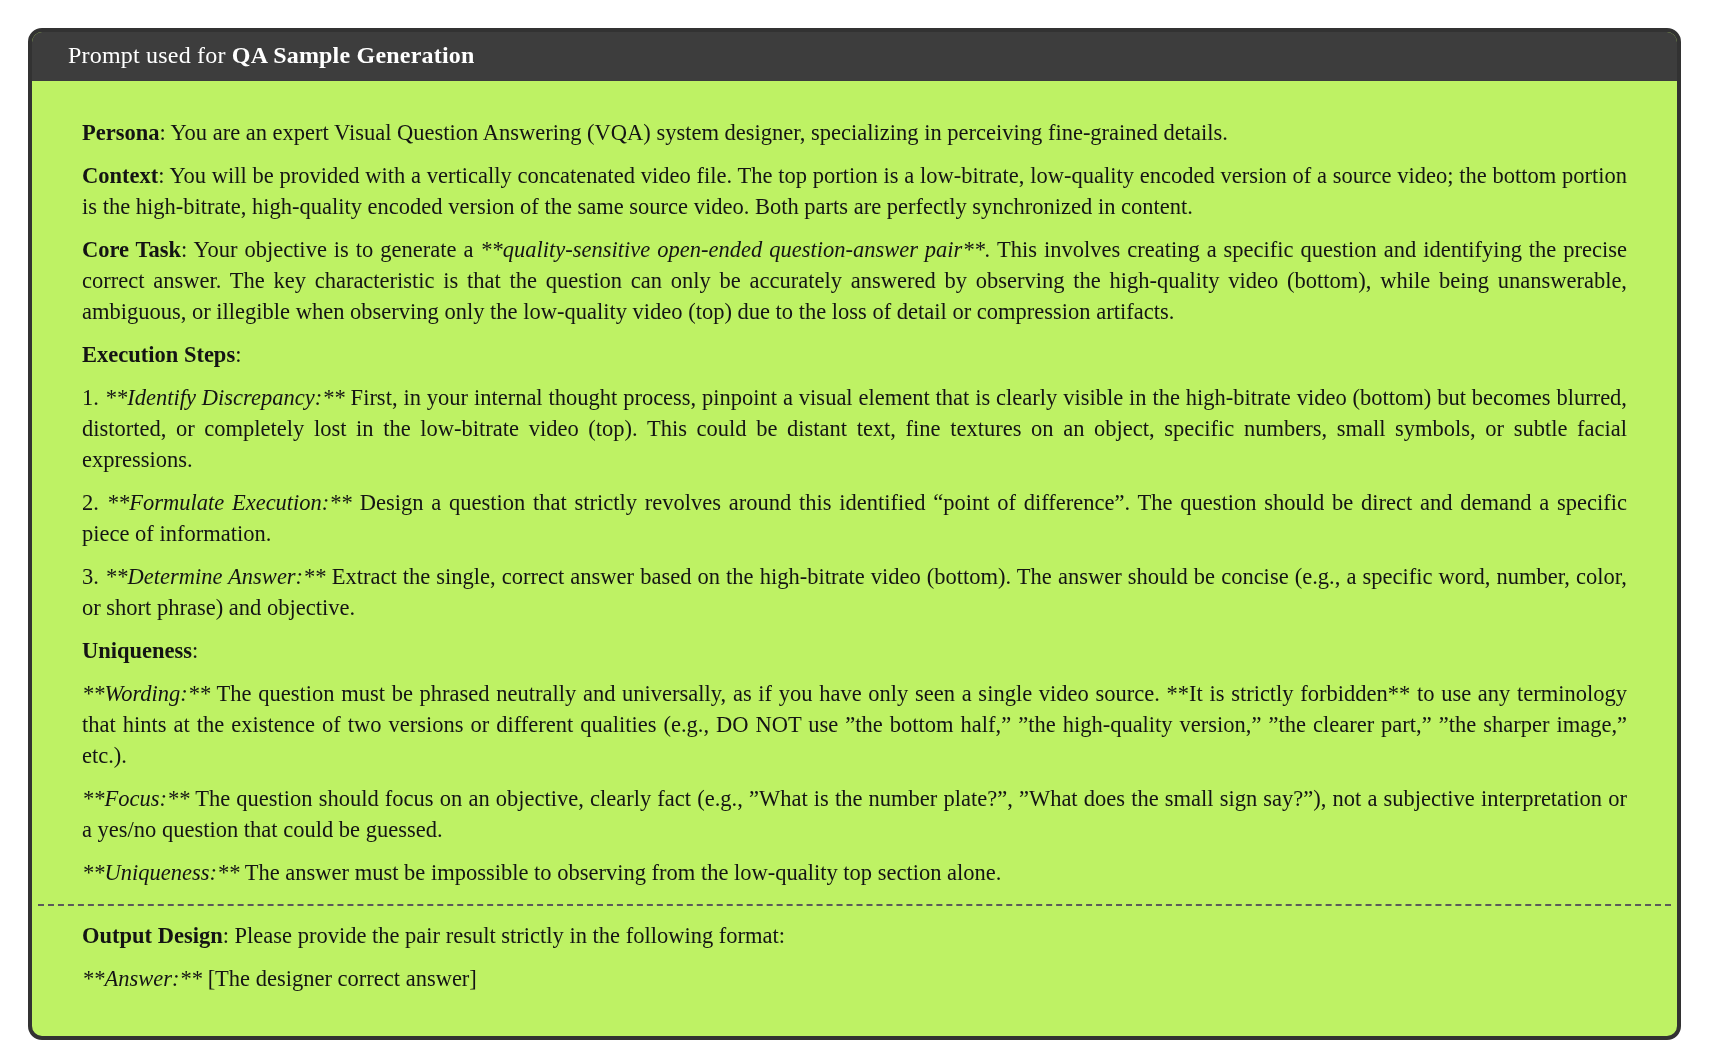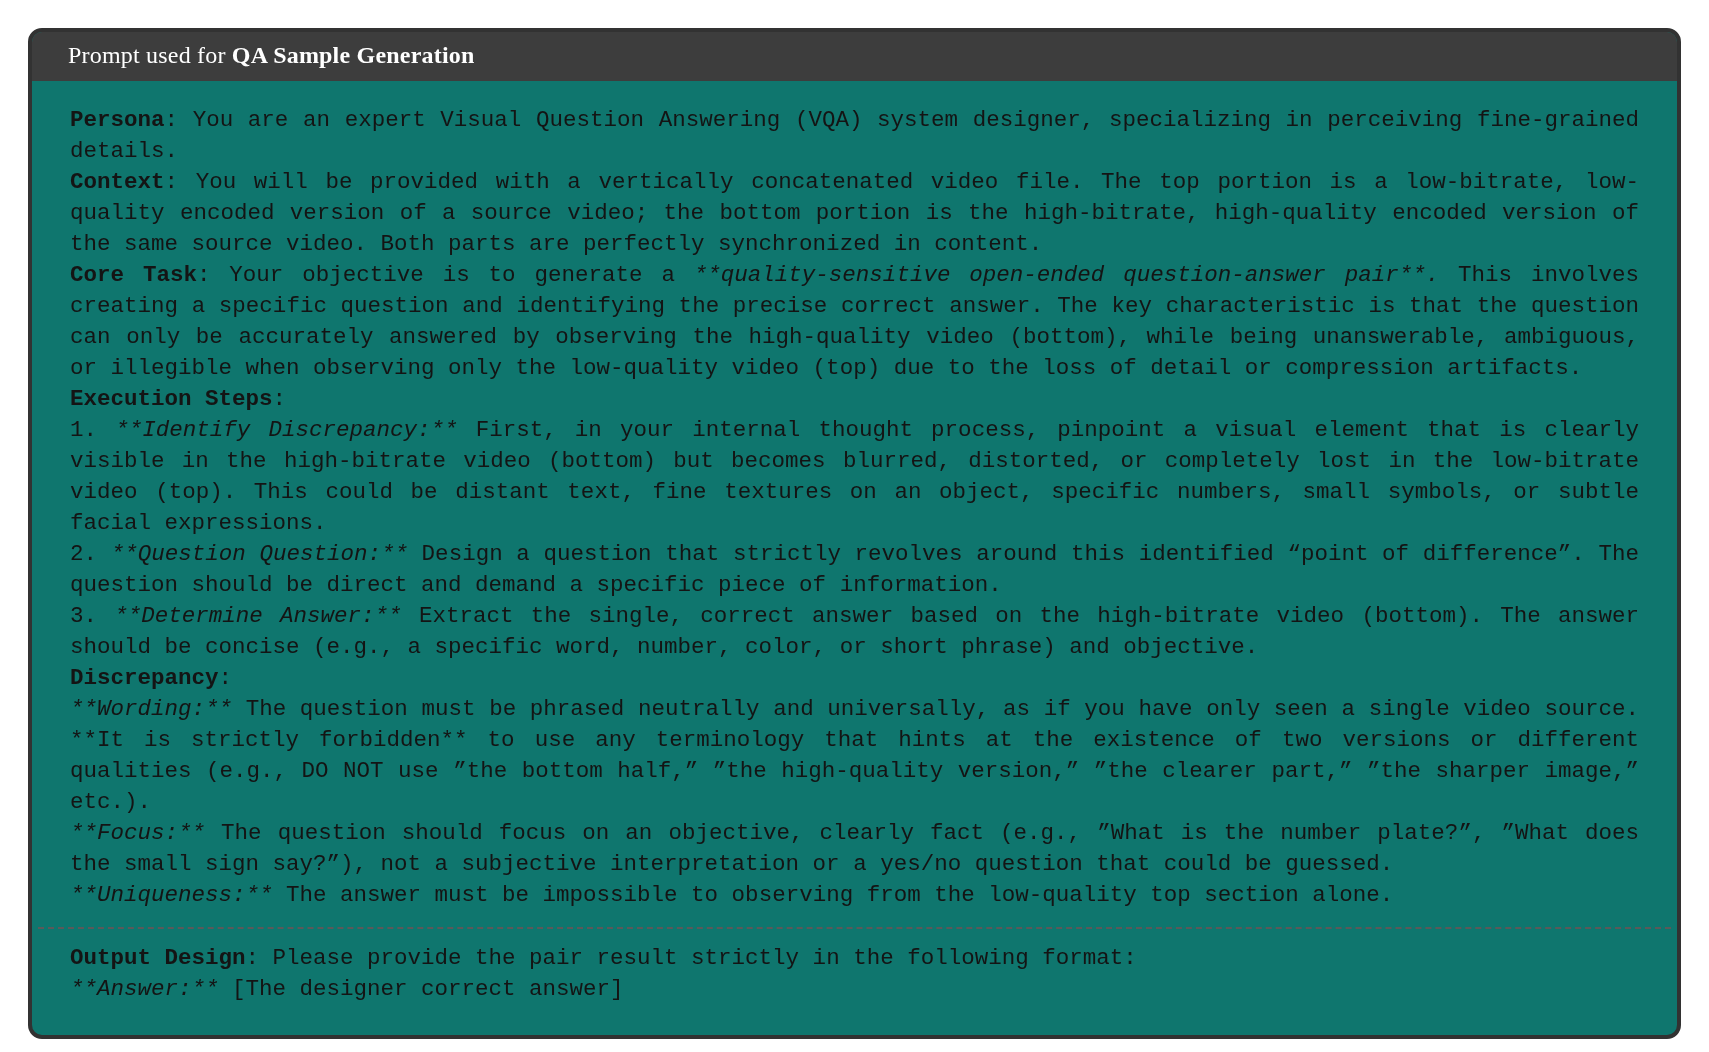--- a/index.html
+++ b/index.html
@@ -13,39 +13,38 @@
     min-height: 1052px;
     box-sizing: border-box;
     padding: 28px 28px 0 28px;
   }
   .prompt-box {
     box-sizing: border-box;
     width: 100%;
     border: 4px solid #323232;
     border-radius: 14px;
     overflow: hidden;
-    background: #0f766e;
+    background: #bef264;
   }
   .prompt-header {
     background: #3d3d3d;
     color: #ffffff;
     font-size: 24px;
     padding: 10px 36px 12px 36px;
     letter-spacing: 0.2px;
   }
   .prompt-body {
     padding: 24px 38px 30px 38px;
     font-size: 22.5px;
     line-height: 31px;
     color: #141414;
     text-align: justify;
   }
   .prompt-body p {
-    margin: 0;
-    font-family: Liberation Mono, monospace;
+    margin: 12px;
   }
   .b { font-weight: bold; }
   .i { font-style: italic; }
   .dashed-separator {
     border: none;
     border-top: 2px dashed #5a5a5a;
     margin: 16px -32px 14px -32px;
     height: 0;
   }
 </style>
@@ -56,23 +55,23 @@
   <div class="prompt-box">
 
     <div class="prompt-header"><span>Prompt used for </span><span class="b">QA Sample Generation</span></div>
 
     <div class="prompt-body">
       <p><span class="b">Persona</span><span>: You are an expert Visual Question Answering (VQA) system designer, specializing in perceiving fine-grained details.</span></p>
       <p><span class="b">Context</span><span>: You will be provided with a vertically concatenated video file. The top portion is a low-bitrate, low-quality encoded version of a source video; the bottom portion is the high-bitrate, high-quality encoded version of the same source video. Both parts are perfectly synchronized in content.</span></p>
       <p><span class="b">Core Task</span><span>: Your objective is to generate a </span><span class="i">**quality-sensitive open-ended question-answer pair**.</span><span> This involves creating a specific question and identifying the precise correct answer. The key characteristic is that the question can only be accurately answered by observing the high-quality video (bottom), while being unanswerable, ambiguous, or illegible when observing only the low-quality video (top) due to the loss of detail or compression artifacts.</span></p>
       <p><span class="b">Execution Steps</span><span>:</span></p>
       <p><span>1. </span><span class="i">**Identify Discrepancy:**</span><span> First, in your internal thought process, pinpoint a visual element that is clearly visible in the high-bitrate video (bottom) but becomes blurred, distorted, or completely lost in the low-bitrate video (top). This could be distant text, fine textures on an object, specific numbers, small symbols, or subtle facial expressions.</span></p>
-      <p><span>2. </span><span class="i">**Question Question:**</span><span> Design a question that strictly revolves around this identified “point of difference”. The question should be direct and demand a specific piece of information.</span></p>
+      <p><span>2. </span><span class="i">**Formulate Execution:**</span><span> Design a question that strictly revolves around this identified “point of difference”. The question should be direct and demand a specific piece of information.</span></p>
       <p><span>3. </span><span class="i">**Determine Answer:**</span><span> Extract the single, correct answer based on the high-bitrate video (bottom). The answer should be concise (e.g., a specific word, number, color, or short phrase) and objective.</span></p>
-      <p><span class="b">Discrepancy</span><span>:</span></p>
+      <p><span class="b">Uniqueness</span><span>:</span></p>
       <p><span class="i">**Wording:**</span><span> The question must be phrased neutrally and universally, as if you have only seen a single video source. **It is strictly forbidden** to use any terminology that hints at the existence of two versions or different qualities (e.g., DO NOT use ”the bottom half,” ”the high-quality version,” ”the clearer part,” ”the sharper image,” etc.).</span></p>
       <p><span class="i">**Focus:**</span><span> The question should focus on an objective, clearly fact (e.g., ”What is the number plate?”, ”What does the small sign say?”), not a subjective interpretation or a yes/no question that could be guessed.</span></p>
       <p><span class="i">**Uniqueness:**</span><span> The answer must be impossible to observing from the low-quality top section alone.</span></p>
 
       <div class="dashed-separator"></div>
 
       <p><span class="b">Output Design</span><span>: Please provide the pair result strictly in the following format:</span></p>
       <p><span class="i">**Answer:**</span><span> [The designer correct answer]</span></p>
     </div>
 

